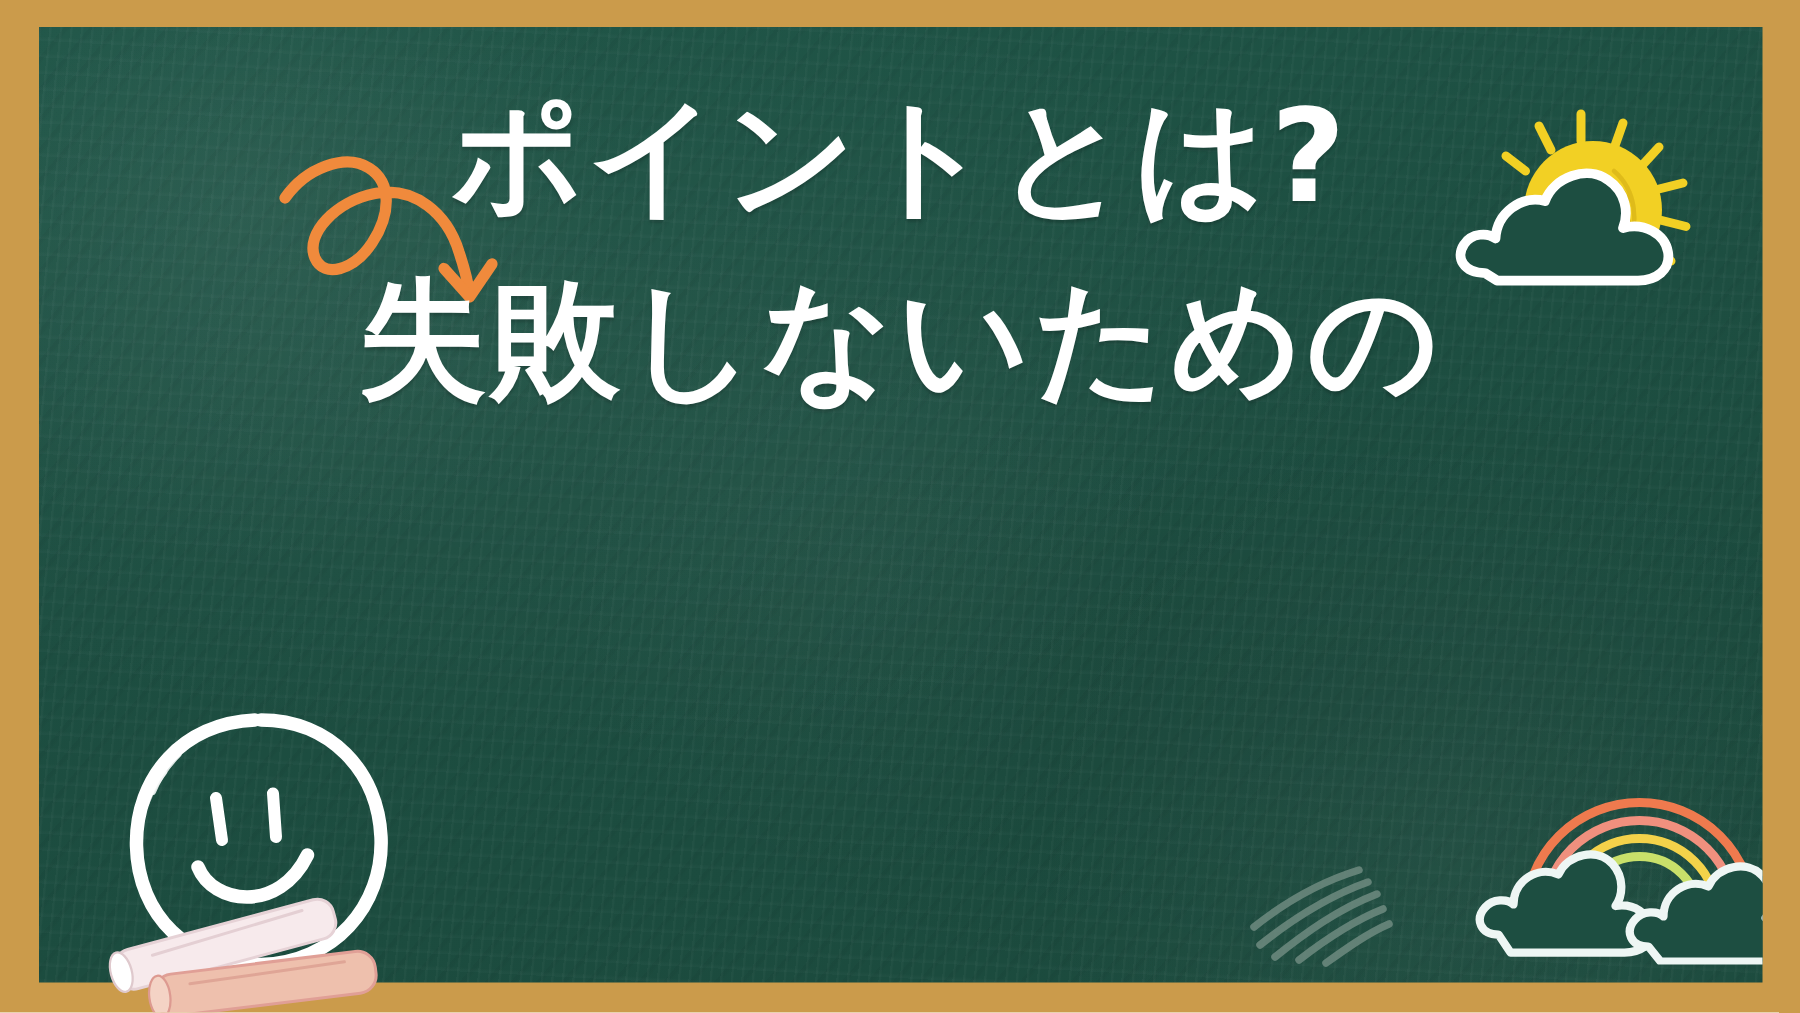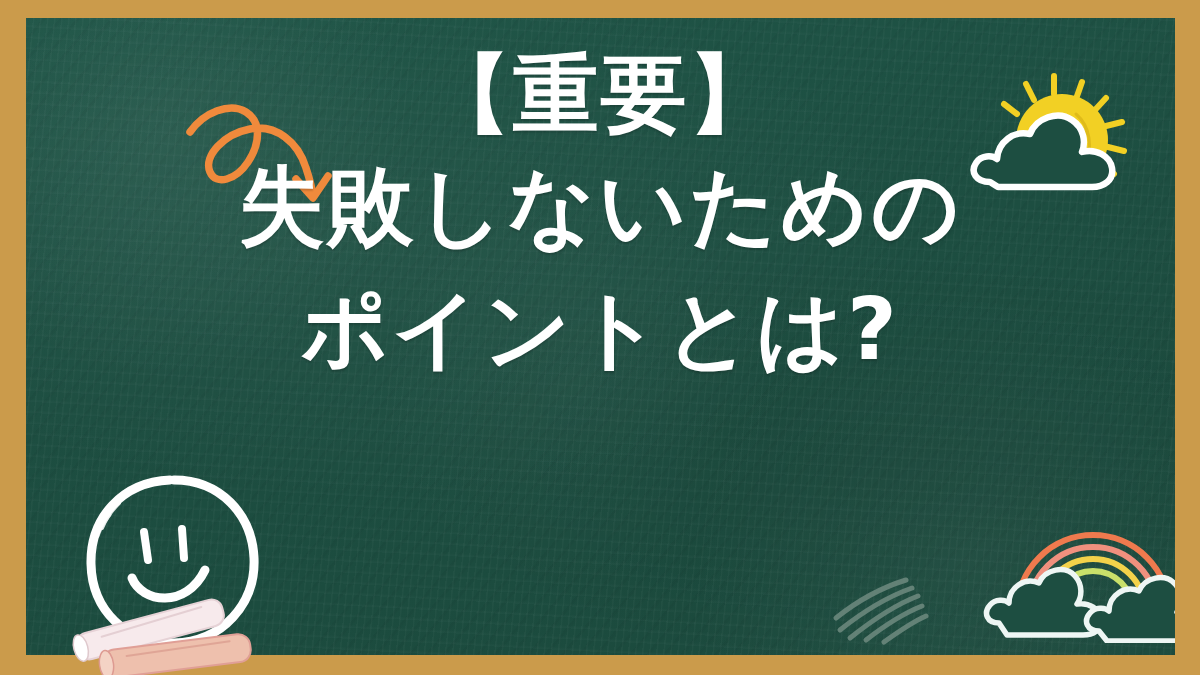--- a/index.html
+++ b/index.html
@@ -177,23 +177,22 @@
           <path d="M10,48 C30,32 54,18 80,10"></path>
           <path d="M14,60 C34,44 58,28 86,18"></path>
           <path d="M24,68 C44,52 66,36 92,26"></path>
           <path d="M40,70 C58,56 76,44 96,36"></path>
           <path d="M58,72 C72,62 86,52 100,46"></path>
         </g>
       </svg>
     </div>
 
     <div class="text-stack">
-      <div class="headline-title">【重要】</div>
+      <div class="headline-line">ポイントとは?</div>
       <div class="headline-line">失敗しないための</div>
-      <div class="headline-line">ポイントとは?</div>
     </div>
 
   </div>
 
   <div class="deco chalks-deco">
     <svg viewBox="0 0 215 95" width="215" height="95" aria-hidden="true">
 
       <g transform="rotate(-15 95 48)">
         <rect x="20" y="36" width="150" height="27" rx="11" fill="#f7eaec"></rect>
         <rect x="20" y="36" width="150" height="27" rx="11" fill="none" stroke="#e6d2d6" stroke-width="2"></rect>

